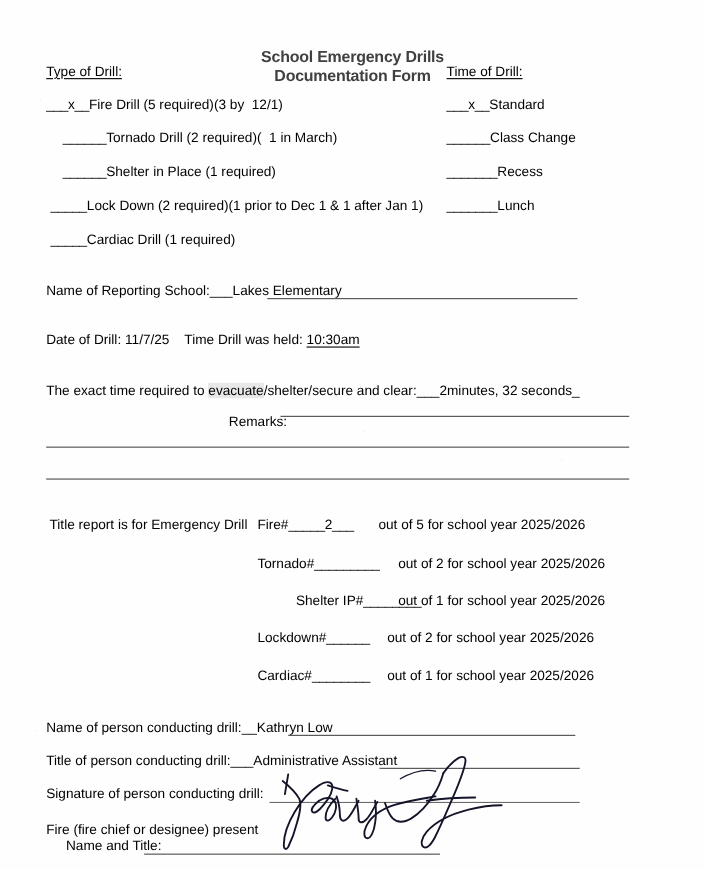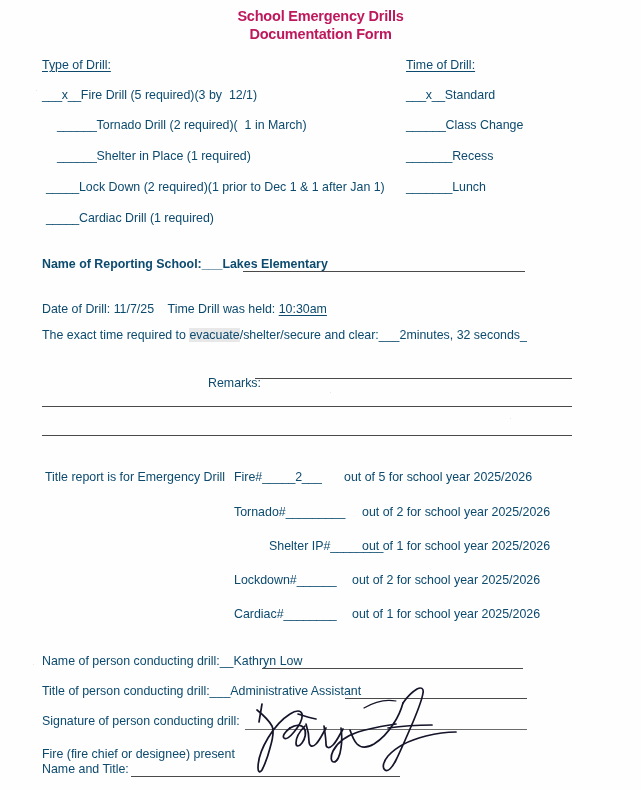--- a/index.html
+++ b/index.html
@@ -24,30 +24,31 @@
   .abs { position: absolute; white-space: pre; }
 
   
   .title {
     position: absolute;
     left: 0; right: 0;
     text-align: center;
     font-weight: bold;
     font-size: 14.5px;
     letter-spacing: -0.2px;
-    color: #be185d;
+    color: #404040;
+    margin-top: 36px;
   }
   #title-line1 { top: 8px; }
   #title-line2 { top: 26px; }
 
   
   .t {
     font-size: 12.4px;
     line-height: 15px;
-    color: #0c4a6e;
+    color: #000000;
   }
   .underline-head {
     text-decoration: underline;
     text-underline-offset: 2px;
   }
   .u { text-decoration: underline; text-underline-offset: 2px; text-align: center; }
 
   .blank { letter-spacing: -0.3px; }
 
   .hl {
@@ -115,26 +116,26 @@
   <div class="abs t underline-head" style="left:406px; top:58px;">Time of Drill:</div>
 
   <div class="abs t" style="left:406px; top:88px;"><span class="blank">___x__</span><span>Standard</span></div>
 
   <div class="abs t" style="left:406px; top:118px;"><span class="blank">______</span><span>Class Change</span></div>
 
   <div class="abs t" style="left:406px; top:149px;"><span class="blank">_______</span><span>Recess</span></div>
 
   <div class="abs t" style="left:406px; top:180px;"><span class="blank">_______</span><span>Lunch</span></div>
 
-  <div class="abs t" style="left:42px; top:257px;font-weight:bold;"><span>Name of Reporting School:</span><span>___Lakes Elementary</span></div>
+  <div class="abs t" style="left:42px; top:257px;"><span>Name of Reporting School:</span><span>___Lakes Elementary</span></div>
   <div class="rule" style="left:243px; top:271px; width:282px;"></div>
 
   <div class="abs t" style="left:42px; top:302px;"><span>Date of Drill:</span> <span>11/7/25</span>    <span>Time Drill was held:</span> <span class="u">10:30am</span></div>
 
-  <div class="abs t" style="left:42px; top:328px;"><span>The exact time required to </span><span class="hl">evacuate</span><span>/shelter/secure and clear:</span><span>___2minutes, 32 seconds_</span></div>
+  <div class="abs t" style="left:42px; top:348px;"><span>The exact time required to </span><span class="hl">evacuate</span><span>/shelter/secure and clear:</span><span>___2minutes, 32 seconds_</span></div>
 
   <div class="abs t" style="left:208px; top:376px;">Remarks:</div>
   <div class="rule" style="left:255px; top:378px; width:317px;"></div>
   <div class="rule" style="left:42px; top:406px; width:530px;"></div>
   <div class="rule" style="left:42px; top:435px; width:530px;"></div>
 
   <div class="abs t" style="left:45px; top:470px;">Title report is for Emergency Drill</div>
 
   <div class="abs t" style="left:234px; top:470px;"><span>Fire#</span><span class="blank">_____2___</span></div>
   <div class="abs t" style="left:344px; top:470px;">out of 5 for school year 2025/2026</div>
@@ -169,21 +170,21 @@
     <path d="M78 40 C79 47, 80 53, 80 58 C80 62, 83 63, 87 59 C91 55, 94 48, 97 43"></path>
     <path d="M95 42 C96 49, 96 56, 95 62 C94 70, 91 76, 88 76 C85 76, 84 71, 87 65 C91 57, 100 50, 112 46 C124 42, 138 40, 150 38"></path>
     <path d="M104 44 C106 50, 108 55, 111 58 C115 62, 121 62, 128 58 C136 53, 143 45, 148 37"></path>
     <path d="M148 37 C152 31, 155 24, 157 17"></path>
     <path class="thin" d="M118 22 C128 16, 140 13, 150 15"></path>
     <path d="M157 17 C161 11, 166 6, 171 3 C175 1, 178 2, 177 7 C176 14, 172 24, 167 36 C161 50, 155 64, 150 74 C146 82, 142 86, 139 84 C136 82, 137 76, 142 70 C150 61, 164 54, 180 50 C192 47, 202 46, 210 46"></path>
     <path d="M142 42 C156 40, 172 39, 186 39"></path>
   </svg>
 
   <div class="abs t" style="left:42px; top:747px;">Fire (fire chief or designee) present</div>
-  <div class="abs t" style="left:42px; top:762px;">Name and Title:</div>
+  <div class="abs t" style="left:60px; top:762px;">Name and Title:</div>
   <div class="rule" style="left:131px; top:776px; width:269px;"></div>
 
   <div class="speck" style="left:36px; top:90px;"></div>
   <div class="speck" style="left:33px; top:664px;"></div>
   <div class="speck" style="left:476px; top:540px;"></div>
   <div class="speck" style="left:330px; top:392px;"></div>
   <div class="speck" style="left:510px; top:418px;"></div>
 </div>
 
 </body></html>

